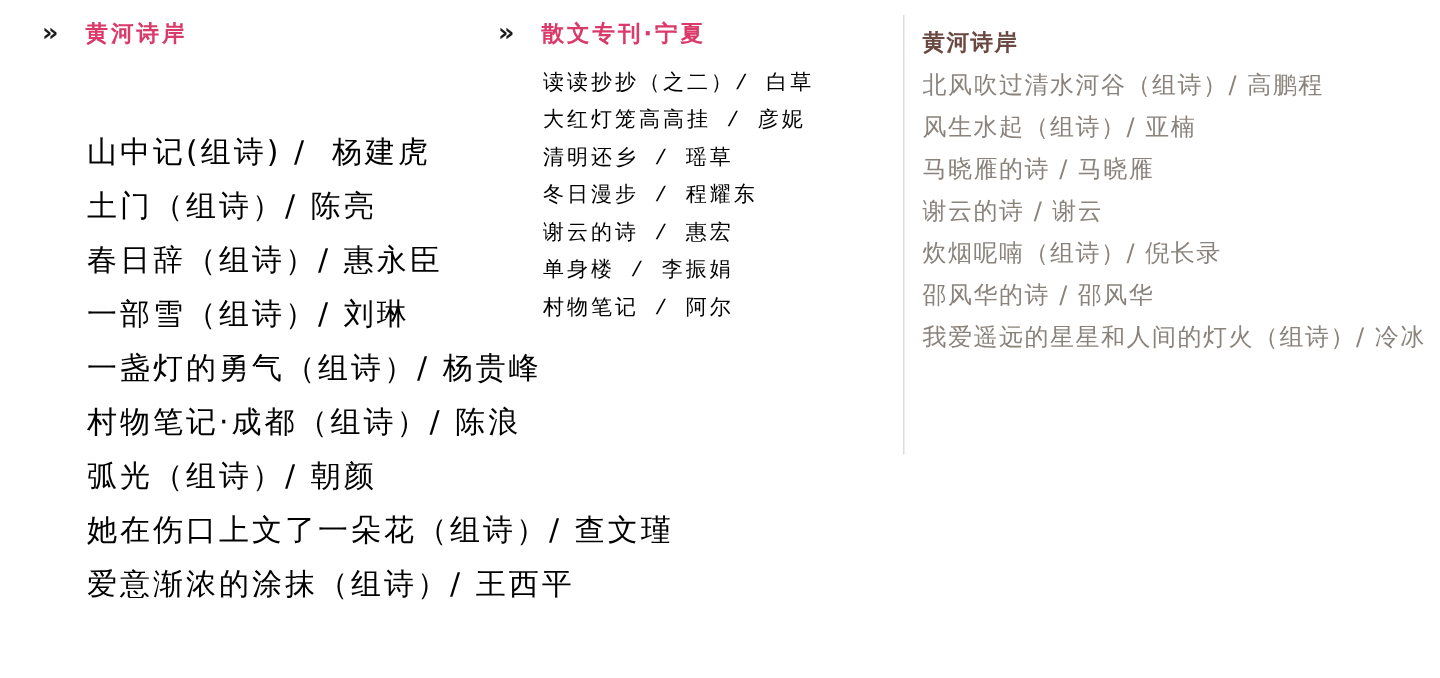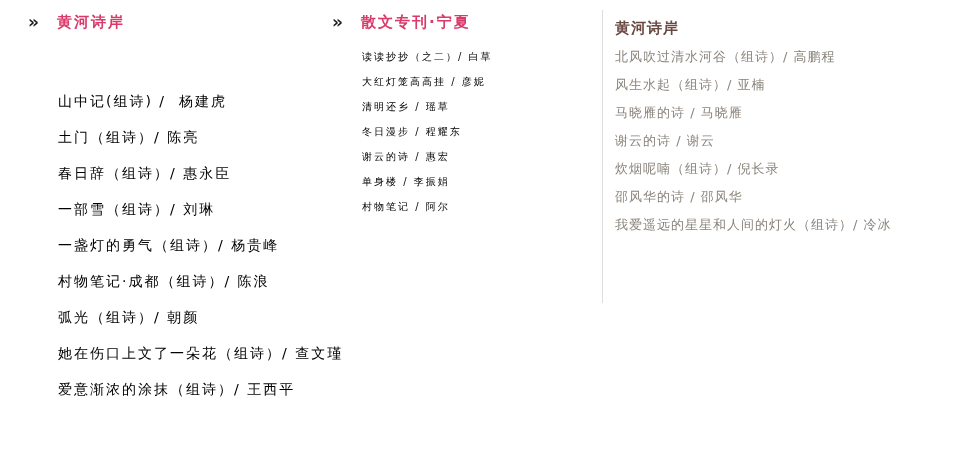--- a/index.html
+++ b/index.html
@@ -26,47 +26,48 @@
     color: var(--accent-pink, #d93a6a);
     line-height: 18px; white-space: pre;
   }
 
   ul.toc { list-style: none; margin: 0; padding: 0; position: absolute; }
   li.entry { white-space: pre; }
 
   .c1-list { left: 58px; top: 83px; }
   .c1-list li {
     height: 36px; line-height: 36px;
-    font-size: 14px; letter-spacing: 2px;
+    font-size: 20px; letter-spacing: 2px;
     color: var(--body-black, #000000);
   }
 
   .c2-list { left: 362px; top: 44px; }
   .c2-list li {
     height: 25px; line-height: 25px;
-    font-size: 10px; letter-spacing: 2px;
+    font-size: 14px; letter-spacing: 2px;
     color: var(--body-black, #000000);
+    font-family: Liberation Mono, monospace;
   }
 
   .divider {
     position: absolute; left: 602px; top: 10px;
     width: 1px; height: 293px;
     background: var(--divider-gray, #dddddd);
   }
 
   .c3-hdr {
     position: absolute; left: 615px; top: 19px;
     font-size: 15px; font-weight: 700; letter-spacing: 1px;
     color: var(--right-title-brown, #6b4943);
     line-height: 18px; white-space: pre;
   }
   .c3-list { left: 615px; top: 43px; }
   .c3-list li {
     height: 28px; line-height: 28px;
-    font-size: 13px; letter-spacing: 1px;
+    font-size: 16px; letter-spacing: 1px;
     color: var(--right-body-gray, #8a837c);
   }
 </style>
 </head>
 <body>
 
 <div class="page">
 
   <div class="hdr c1-hdr">
     <span class="marker">»</span>

